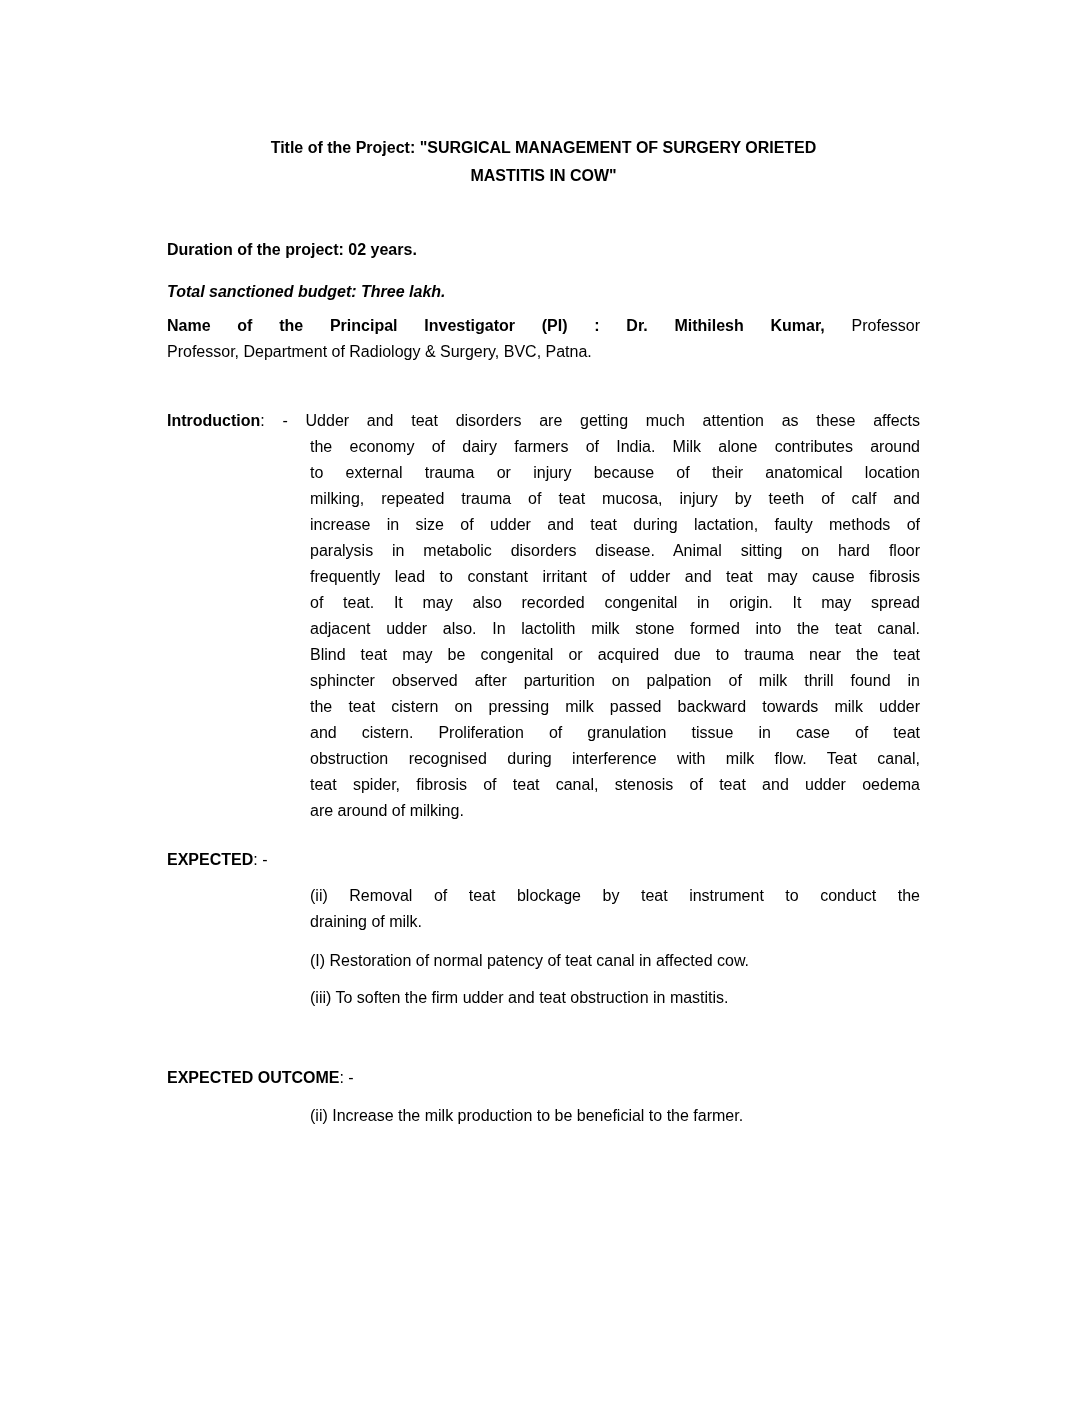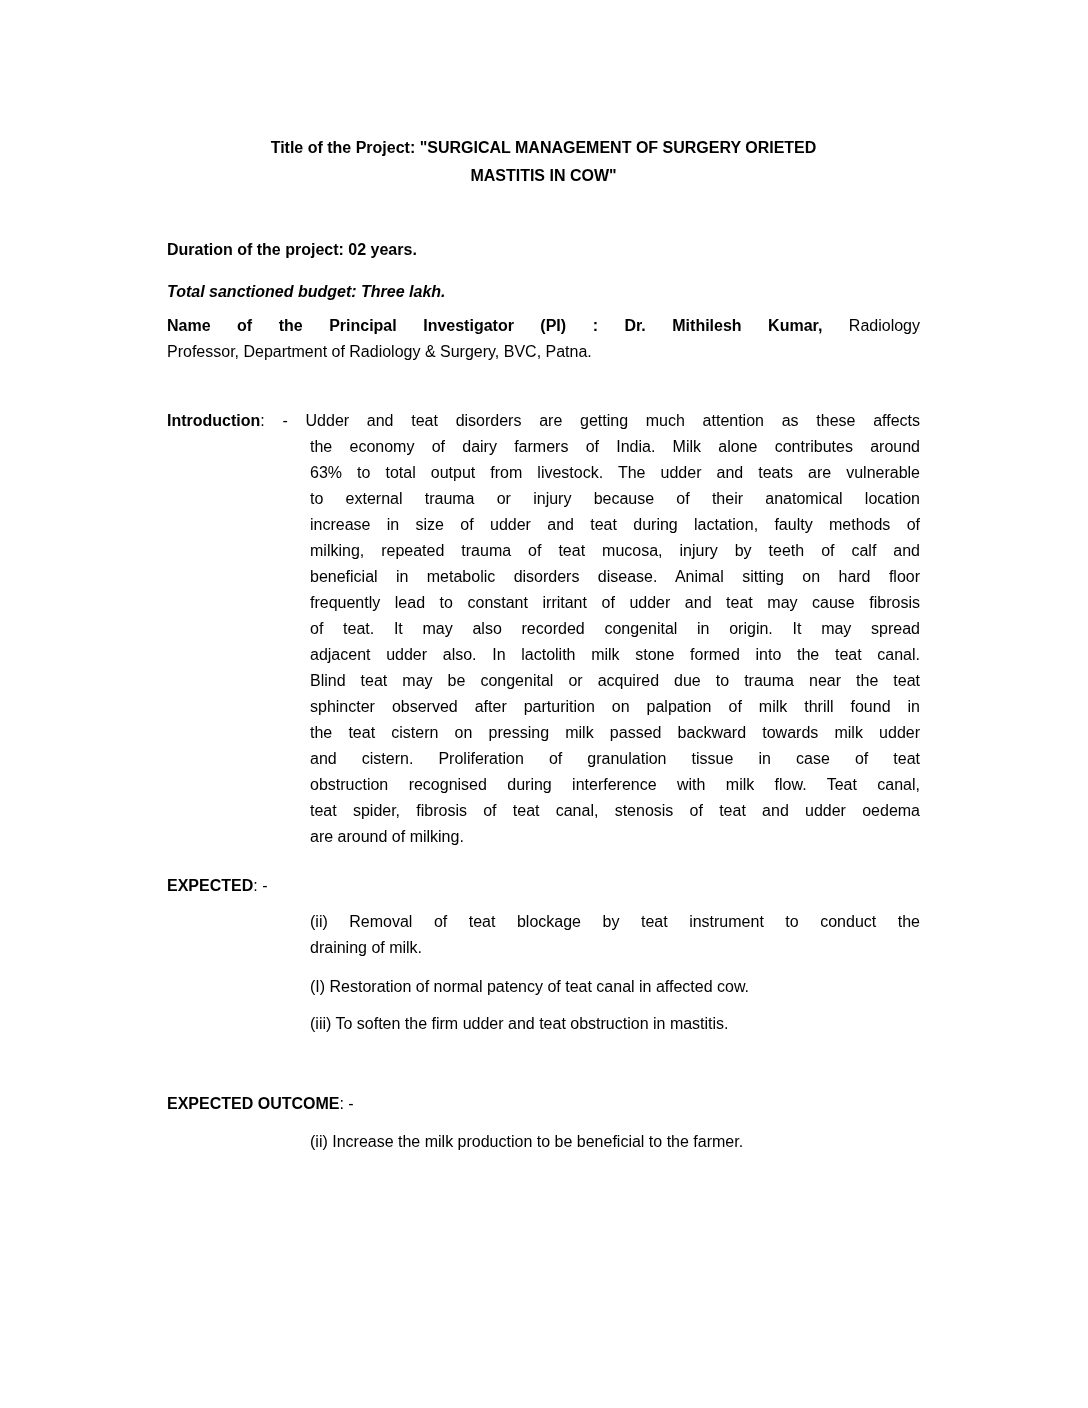--- a/index.html
+++ b/index.html
@@ -57,32 +57,31 @@
   <div class="doc-title">
     <div>Title of the Project: "SURGICAL MANAGEMENT OF SURGERY ORIETED</div>
     <div>MASTITIS IN COW"</div>
   </div>
 
   <div class="meta-duration">Duration of the project: 02 years.</div>
 
   <div class="meta-budget">Total sanctioned budget: Three lakh.</div>
 
   <div class="meta-pi">
-    <div class="jline full"><span class="b">Name of the Principal Investigator (PI) : Dr. Mithilesh Kumar,</span> <span>Radiology</span></div>
+    <div class="jline full"><span class="b">Name of the Principal Investigator (PI) : Dr. Mithilesh Kumar,</span> <span>Professor</span></div>
     <div>Professor, Department of Radiology &amp; Surgery, BVC, Patna.</div>
   </div>
 
   <div class="intro">
     <div class="jline full"><span class="b">Introduction</span><span>: -</span> <span>Udder and teat disorders are getting much attention as these affects</span></div>
     <div class="jline hang">the economy of dairy farmers of India. Milk alone contributes around</div>
-    <div class="jline hang">63% to total output from livestock. The udder and teats are vulnerable</div>
     <div class="jline hang">to external trauma or injury because of their anatomical location</div>
+    <div class="jline hang">milking, repeated trauma of teat mucosa, injury by teeth of calf and</div>
     <div class="jline hang">increase in size of udder and teat during lactation, faulty methods of</div>
-    <div class="jline hang">milking, repeated trauma of teat mucosa, injury by teeth of calf and</div>
-    <div class="jline hang">beneficial in metabolic disorders disease. Animal sitting on hard floor</div>
+    <div class="jline hang">paralysis in metabolic disorders disease. Animal sitting on hard floor</div>
     <div class="jline hang">frequently lead to constant irritant of udder and teat may cause fibrosis</div>
     <div class="jline hang">of teat. It may also recorded congenital in origin. It may spread</div>
     <div class="jline hang">adjacent udder also. In lactolith milk stone formed into the teat canal.</div>
     <div class="jline hang">Blind teat may be congenital or acquired due to trauma near the teat</div>
     <div class="jline hang">sphincter observed after parturition on palpation of milk thrill found in</div>
     <div class="jline hang">the teat cistern on pressing milk passed backward towards milk udder</div>
     <div class="jline hang">and cistern. Proliferation of granulation tissue in case of teat</div>
     <div class="jline hang">obstruction recognised during interference with milk flow. Teat canal,</div>
     <div class="jline hang">teat spider, fibrosis of teat canal, stenosis of teat and udder oedema</div>
     <div class="hang">are around of milking.</div>

